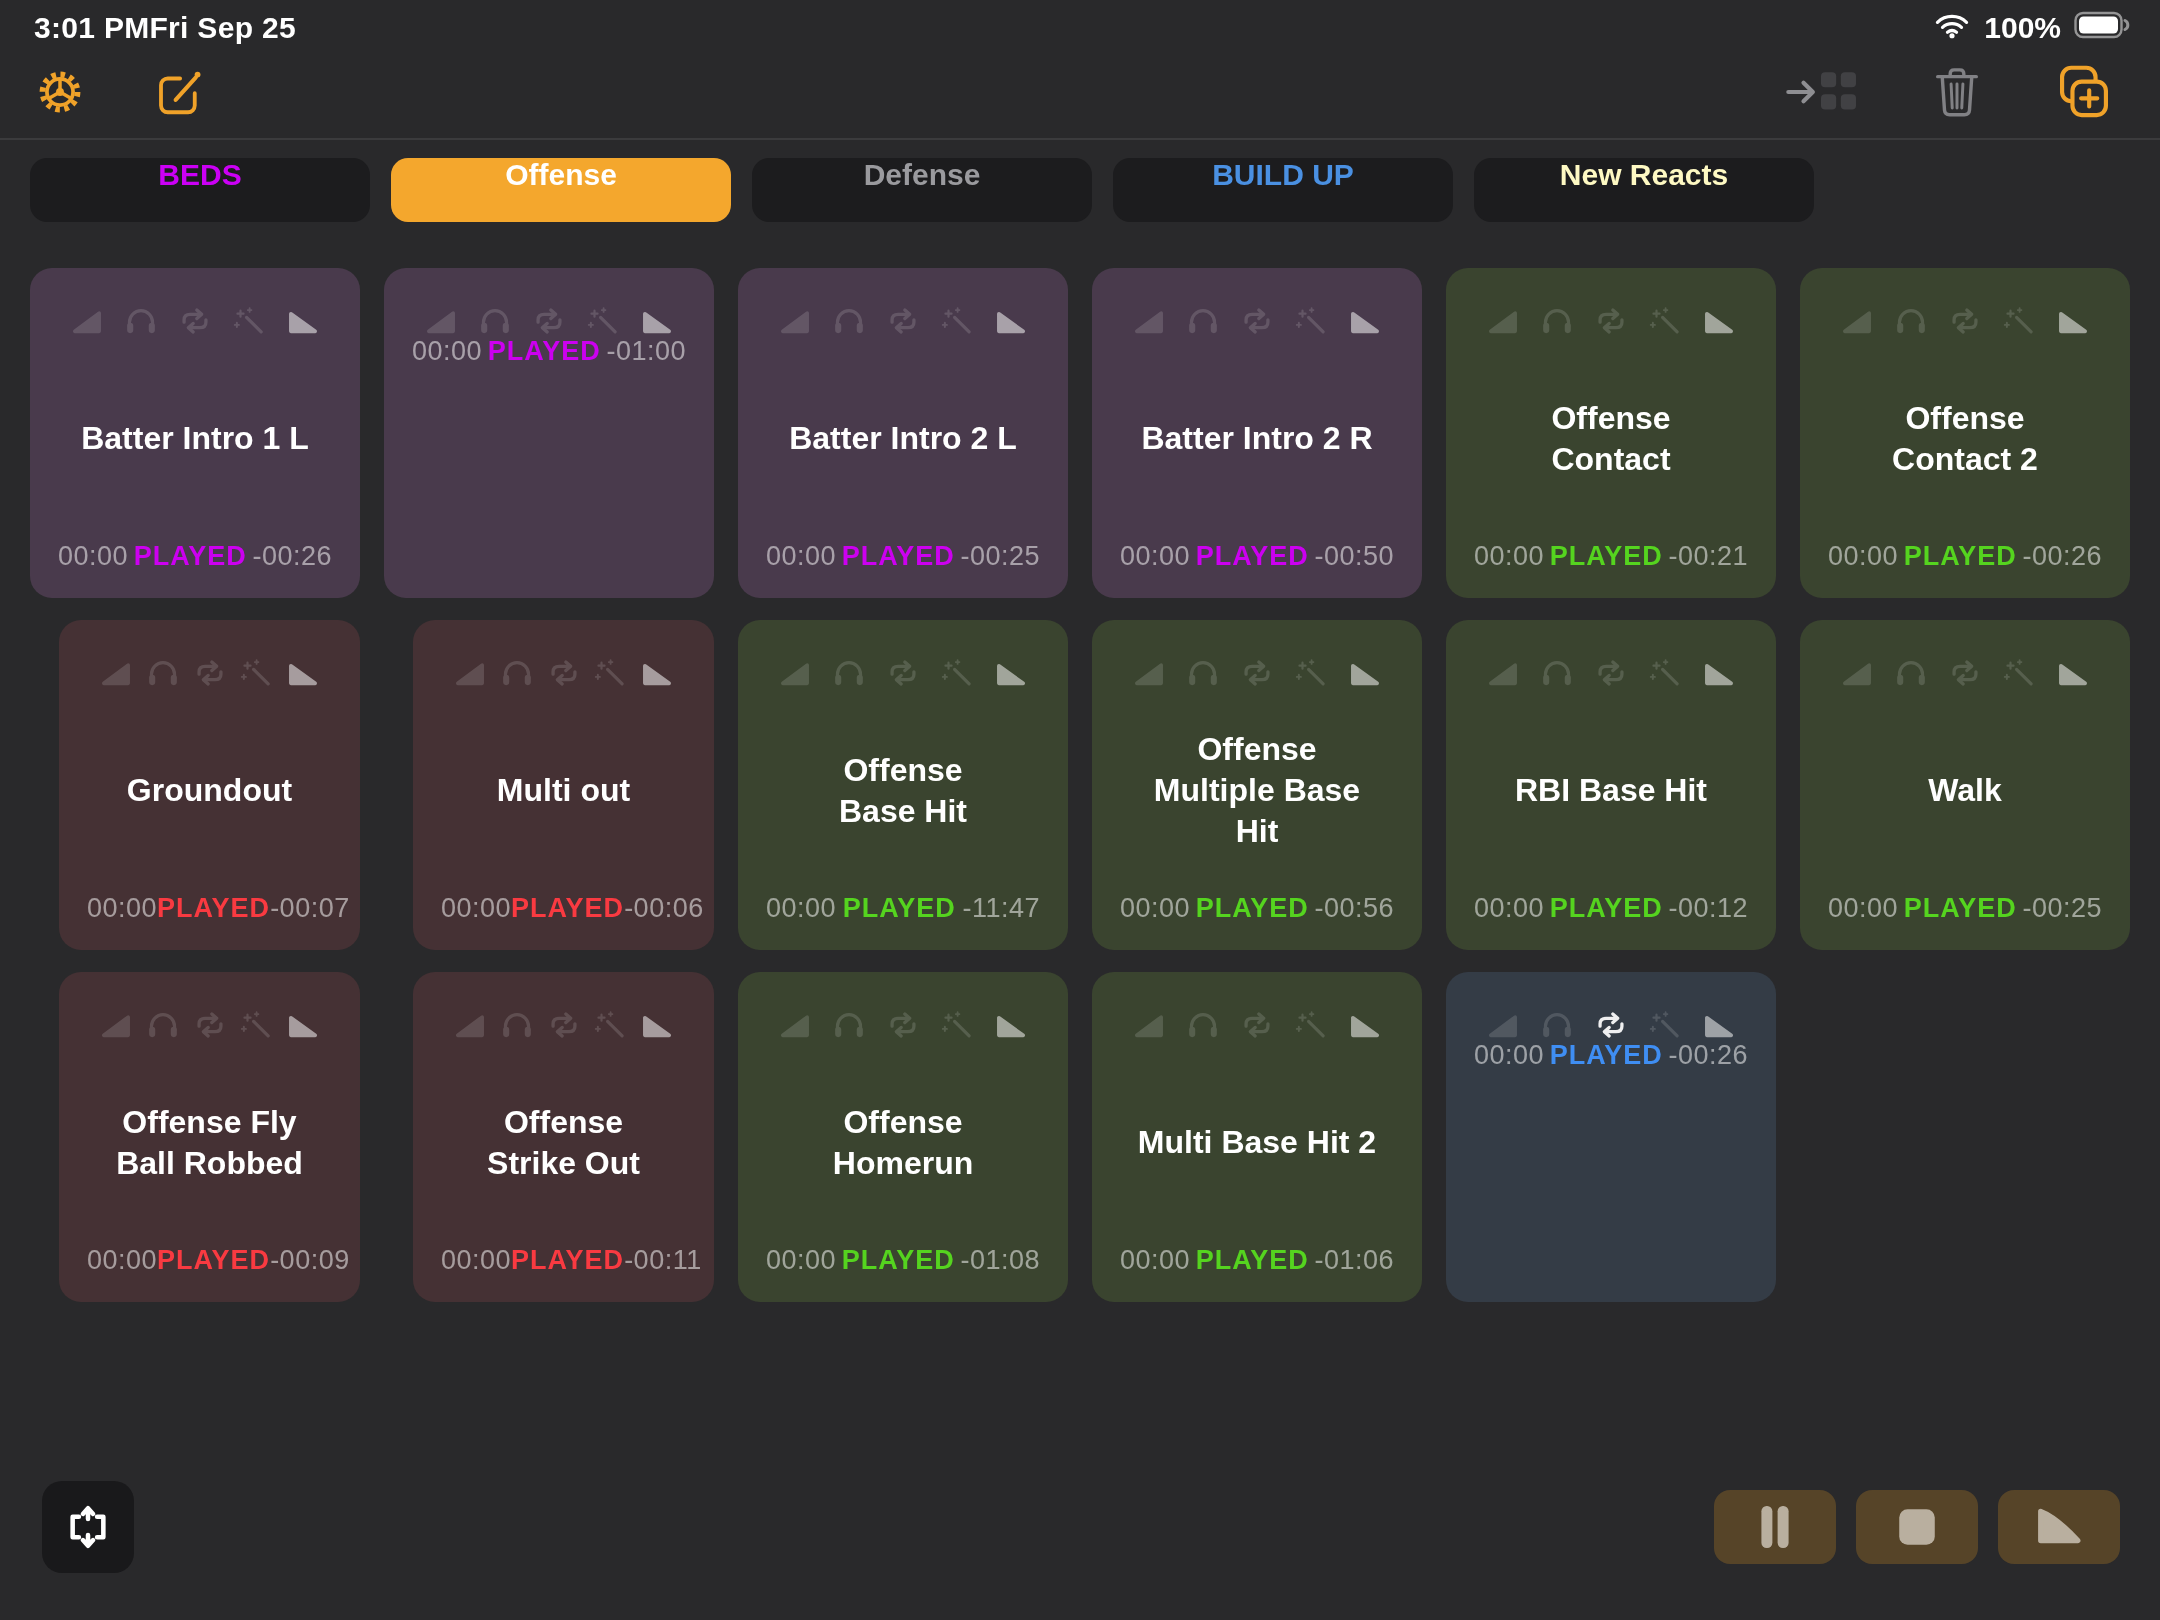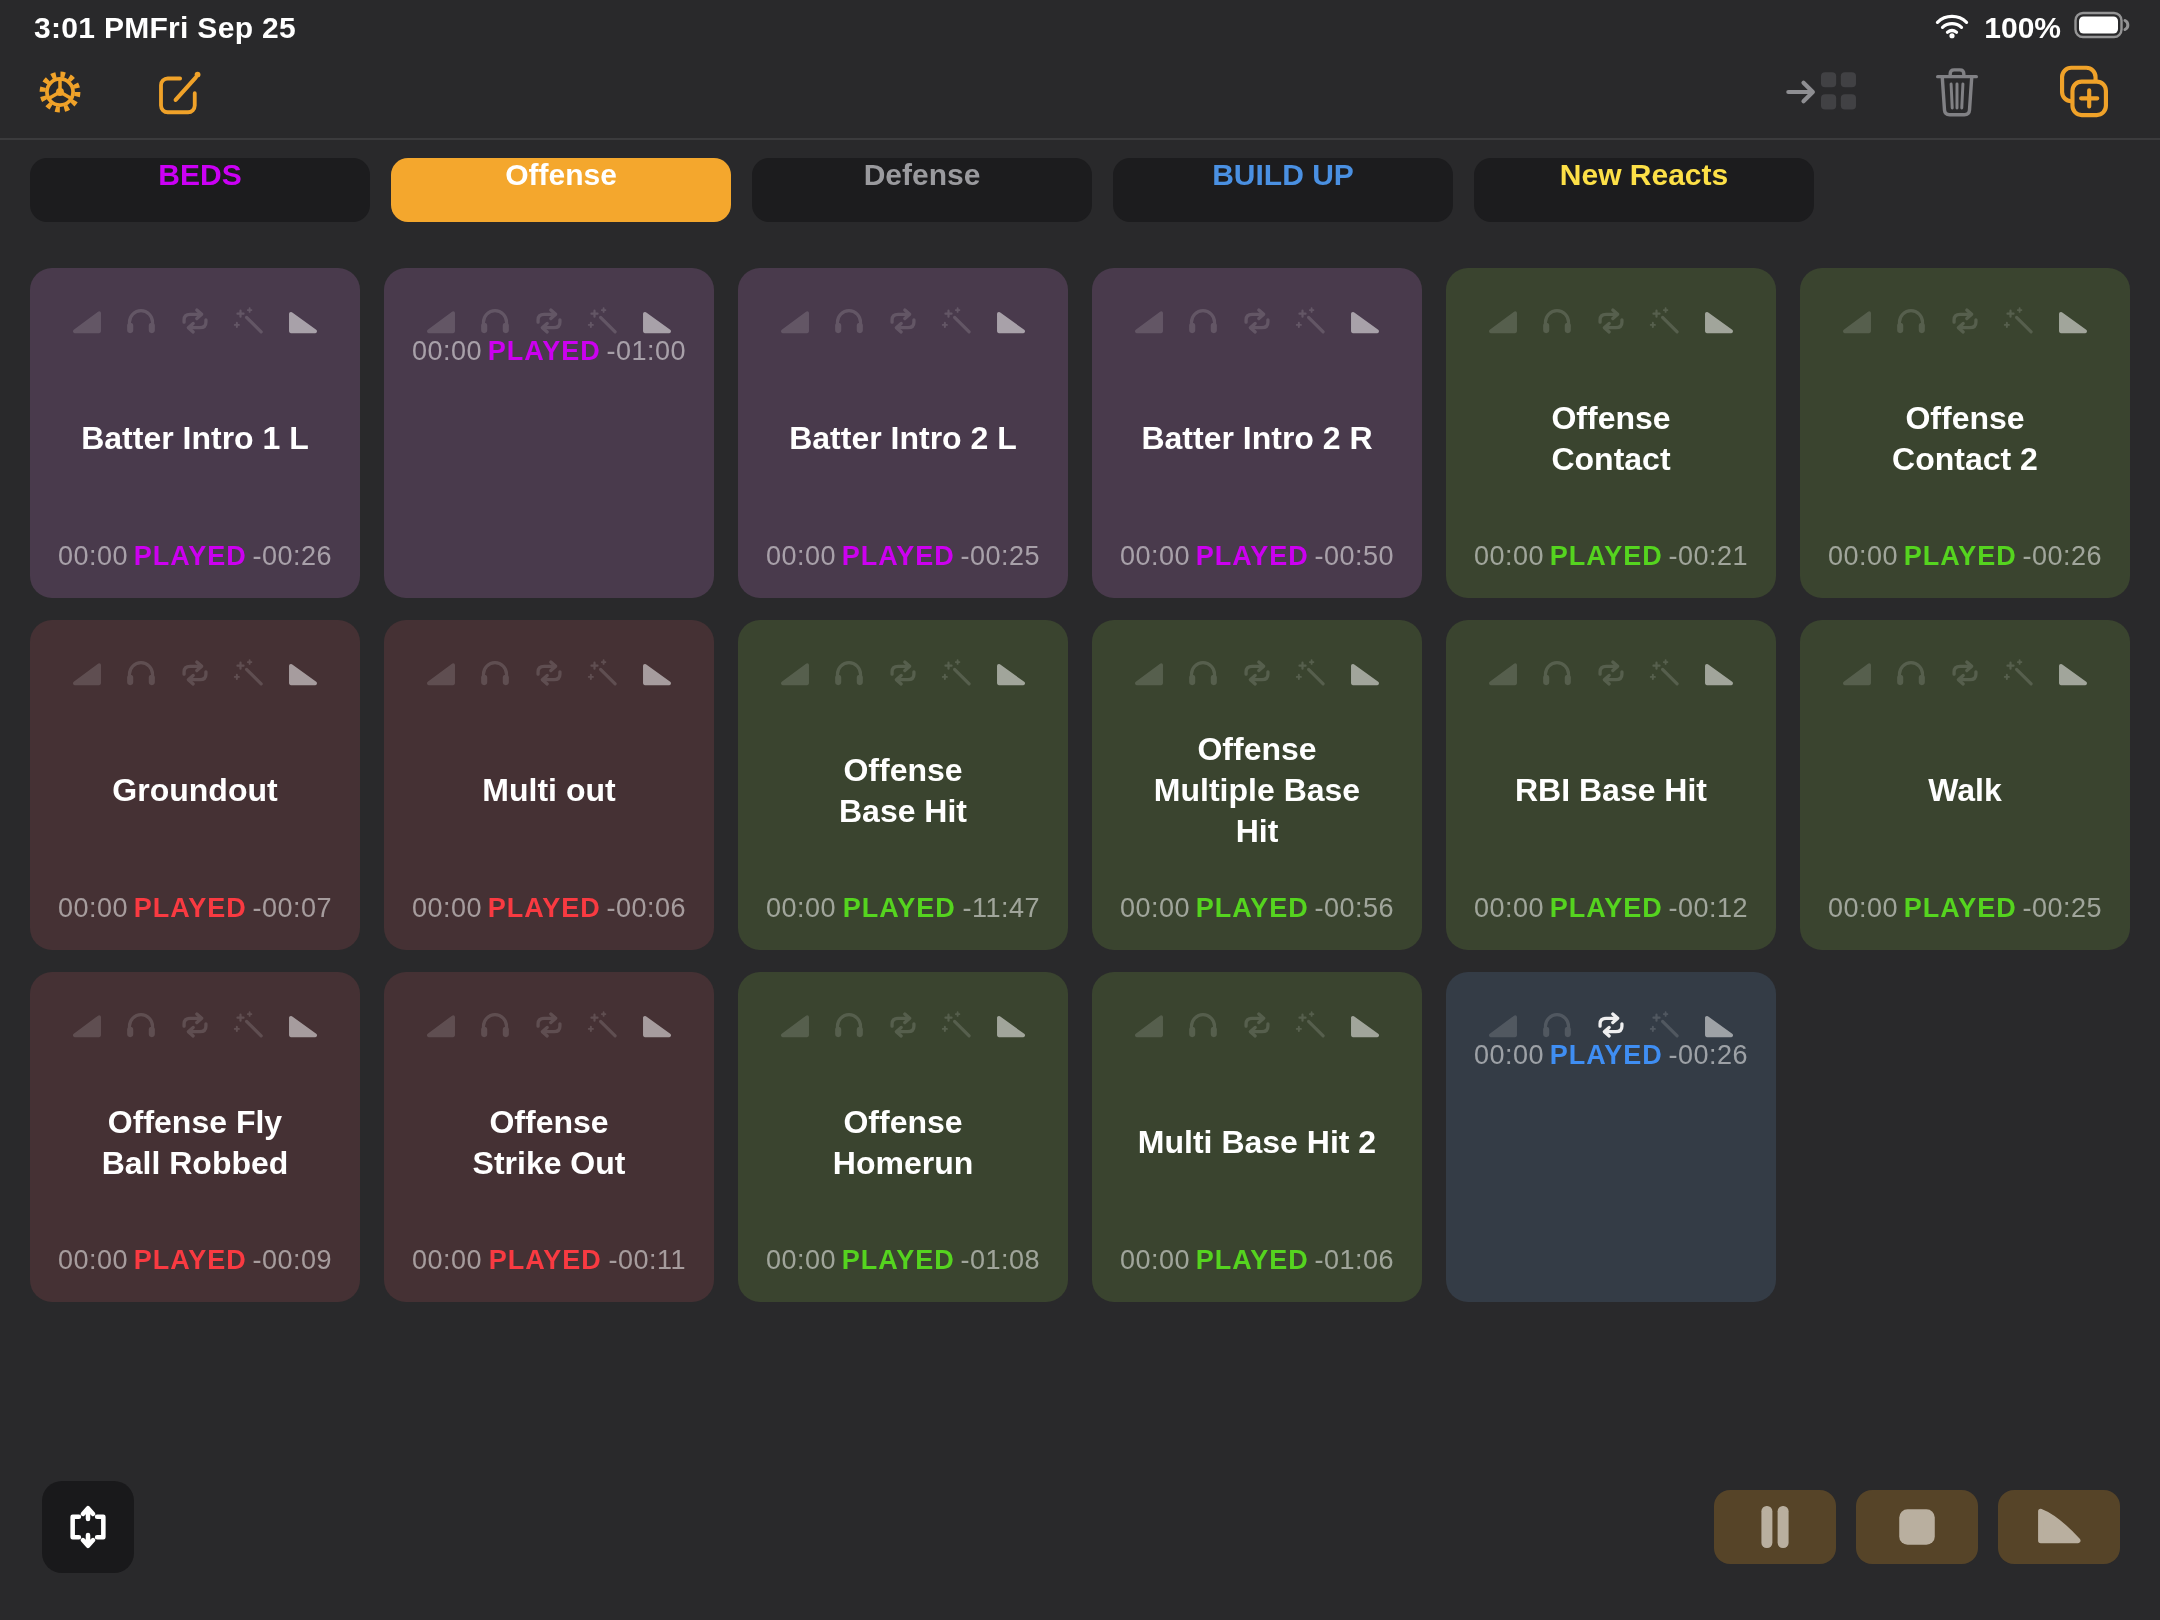--- a/index.html
+++ b/index.html
@@ -25,21 +25,21 @@
   
   .tabbar{ display:flex; gap:21px; padding:18px 30px 0;}
   .tab{ width:340px; height:64px; border-radius:17px; background:#1c1c1e;
     display:flex; align-items:flex-start; justify-content:center;
     font-size:30px; font-weight:700; cursor:pointer;}
   
   .grid{ display:grid; grid-template-columns:repeat(6,330px); grid-auto-rows:330px;
     gap:22px 24px; padding:46px 30px 0;}
   .pad{ border-radius:22px; display:flex; flex-direction:column; overflow:hidden; cursor:pointer;}
   .pad.purple{ background:#493a4c; }
-  .pad.maroon{ background:#453134; }
+  .pad.maroon{ background:#453134;margin-left:29px; }
   .pad.green { background:#3a442f; }
   .pad.blue  { background:#343c46; }
   .pad.purple .t-status{ color:#cc00f0; }
   .pad.maroon .t-status{ color:#f93a41; }
   .pad.green  .t-status{ color:#55d41f; }
   .pad.blue   .t-status{ color:#3f8ef3; }
   .pad-icons{ display:flex; justify-content:space-between; padding:38px 40px 0;}
   .pi{ width:34px; height:30px; color:#fff; opacity:.14;}
   .pi.flag{ opacity:.52; }
   .pi.on{ opacity:.92; }
@@ -170,21 +170,21 @@
     <div class="tab" style="background: rgb(244, 167, 45);">
     <span style="color: rgb(255, 255, 255);">Offense</span>
   </div>
     <div class="tab">
     <span style="color: rgb(154, 154, 158);">Defense</span>
   </div>
     <div class="tab">
     <span style="color: rgb(74, 144, 226);">BUILD UP</span>
   </div>
     <div class="tab">
-    <span style="color: #fde047;">New Reacts</span>
+    <span style="color: #fef9c3;">New Reacts</span>
   </div>
   </div>
 
 <div class="grid">
     <div class="pad purple">
     <div class="pad-icons">
       <svg class="pi">
           <use href="#i-vol"></use>
         </svg>
       <svg class="pi">

